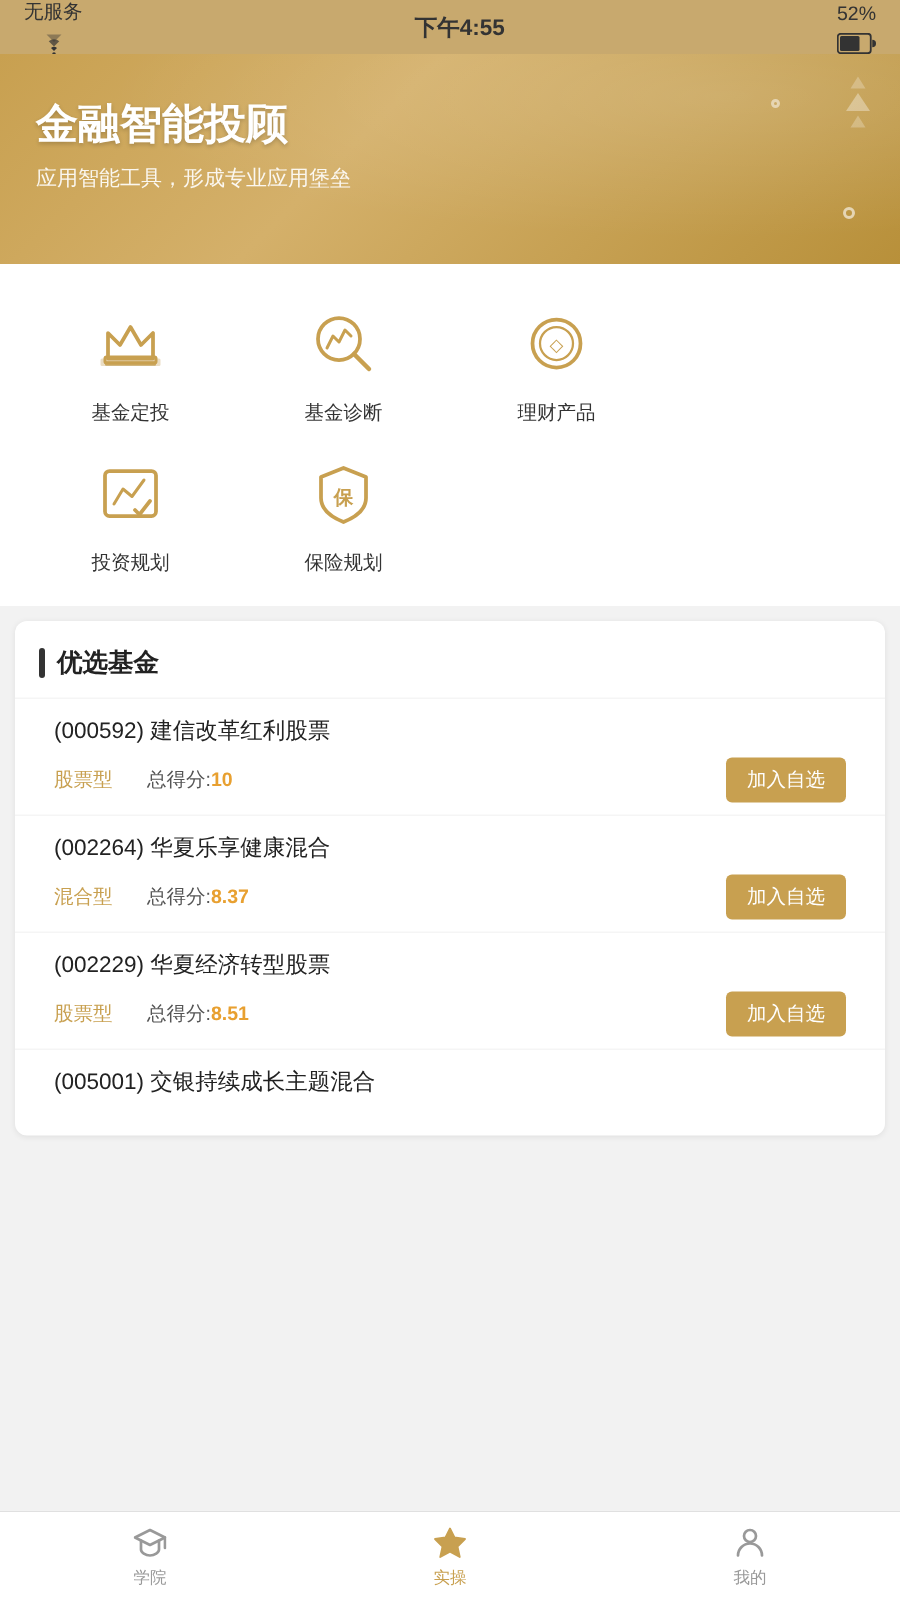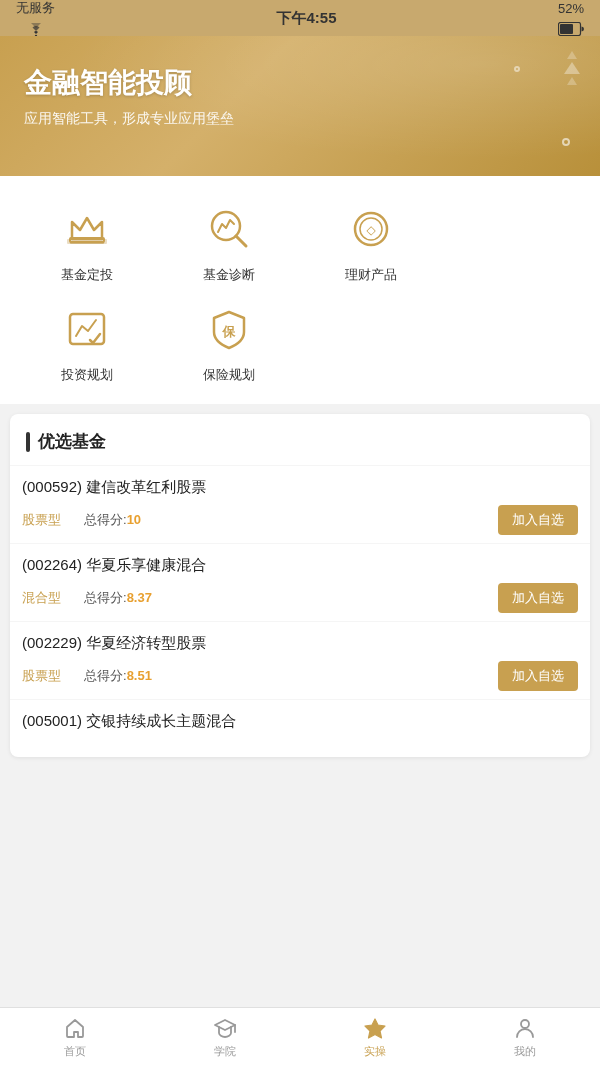--- a/index.html
+++ b/index.html
@@ -161,21 +161,21 @@
       border-radius: 2px;
       margin-right: 8px;
     }
     .section-title {
       font-size: 17px;
       font-weight: 600;
       color: #222;
     }
 
     .fund-item {
-      padding: 12px 12px 8px;
+      padding: 12px 26px 8px;
       border-bottom: 1px solid #f5f5f5;
     }
     .fund-item:last-child { border-bottom: none; }
     .fund-name {
       font-size: 15px;
       color: #222;
       margin-bottom: 8px;
     }
     .fund-meta {
       display: flex;
@@ -401,28 +401,20 @@
     <div class="fund-name">
       <span>(005001) 交银持续成长主题混合</span>
     </div>
   </div>
 </div>
 
 <div class="bottom-nav">
   <div class="nav-item">
     <div class="nav-icon">
       <svg width="22" height="22" viewBox="0 0 22 22">
-        <path d="M3 10L11 3l8 7v9a1 1 0 01-1 1H14v-5h-4v5H4a1 1 0 01-1-1z" fill="none" stroke="#999" stroke-width="1.8" stroke-linejoin="round"></path>
-      </svg>
-    </div>
-    <span class="nav-label">首页</span>
-  </div>
-  <div class="nav-item">
-    <div class="nav-icon">
-      <svg width="22" height="22" viewBox="0 0 22 22">
         <polygon points="11,3 21,8 11,13 1,8" fill="none" stroke="#999" stroke-width="1.8" stroke-linejoin="round"></polygon>
         <path d="M5 10v6c0 2 3 4 6 4s6-2 6-4v-6" fill="none" stroke="#999" stroke-width="1.8" stroke-linecap="round"></path>
         <line x1="21" y1="8" x2="21" y2="15" stroke="#999" stroke-width="1.8" stroke-linecap="round"></line>
       </svg>
     </div>
     <span class="nav-label">学院</span>
   </div>
   <div class="nav-item">
     <div class="nav-icon">
       <svg width="22" height="22" viewBox="0 0 22 22">

